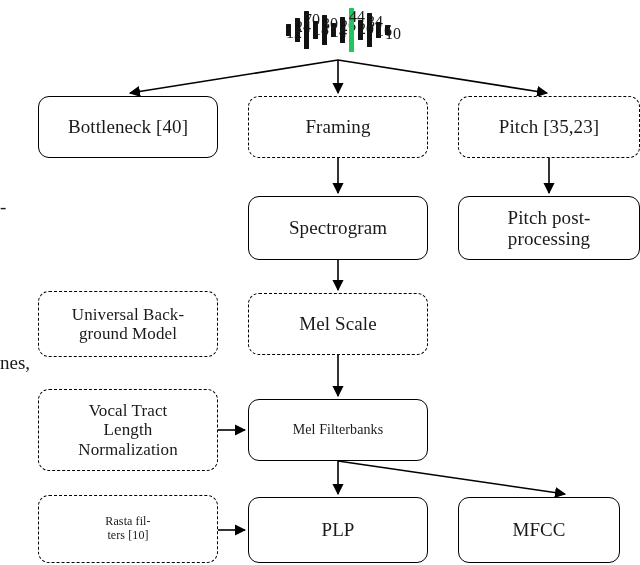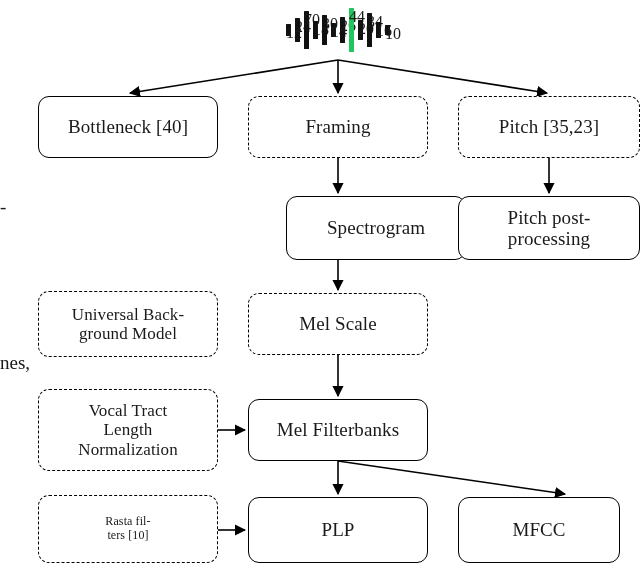--- a/index.html
+++ b/index.html
@@ -116,41 +116,41 @@
   <div id="nodes">
       <div class="node solid" style="left: 38px; top: 96px; width: 180px; height: 62px;">
         <span class="node-label" style="font-size: 19px;">Bottleneck [40]</span>
       </div>
       <div class="node dashed" style="left: 248px; top: 96px; width: 180px; height: 62px;">
         <span class="node-label" style="font-size: 19px;">Framing</span>
       </div>
       <div class="node dashed" style="left: 458px; top: 96px; width: 182px; height: 62px;">
         <span class="node-label" style="font-size: 19px;">Pitch [35,23]</span>
       </div>
-      <div class="node solid" style="left: 248px; top: 196px; width: 180px; height: 64px; margin-left: 38px;">
+      <div class="node solid" style="left: 248px; top: 196px; width: 180px; height: 64px;">
         <span class="node-label" style="font-size: 19px;">Spectrogram</span>
       </div>
       <div class="node solid" style="left: 458px; top: 196px; width: 182px; height: 64px;">
         <span class="node-label" style="font-size: 19px;">Pitch post-
 processing</span>
       </div>
       <div class="node dashed" style="left: 38px; top: 291px; width: 180px; height: 66px;">
         <span class="node-label" style="font-size: 17px;">Universal Back-
 ground Model</span>
       </div>
       <div class="node dashed" style="left: 248px; top: 293px; width: 180px; height: 62px;">
         <span class="node-label" style="font-size: 19px;">Mel Scale</span>
       </div>
       <div class="node dashed" style="left: 38px; top: 389px; width: 180px; height: 82px;">
         <span class="node-label" style="font-size: 17px;">Vocal Tract
 Length
 Normalization</span>
       </div>
       <div class="node solid" style="left: 248px; top: 399px; width: 180px; height: 62px;">
-        <span class="node-label" style="font-size: 19px;">Mel Filterbanks</span>
+        <span class="node-label" style="font-size: 14px;">Mel Filterbanks</span>
       </div>
       <div class="node dashed" style="left: 38px; top: 495px; width: 180px; height: 68px;">
         <span class="node-label" style="font-size: 12px;">Rasta fil-
 ters [10]</span>
       </div>
       <div class="node solid" style="left: 248px; top: 497px; width: 180px; height: 66px;">
         <span class="node-label" style="font-size: 19px;">PLP</span>
       </div>
       <div class="node solid" style="left: 458px; top: 497px; width: 162px; height: 66px;">
         <span class="node-label" style="font-size: 19px;">MFCC</span>

